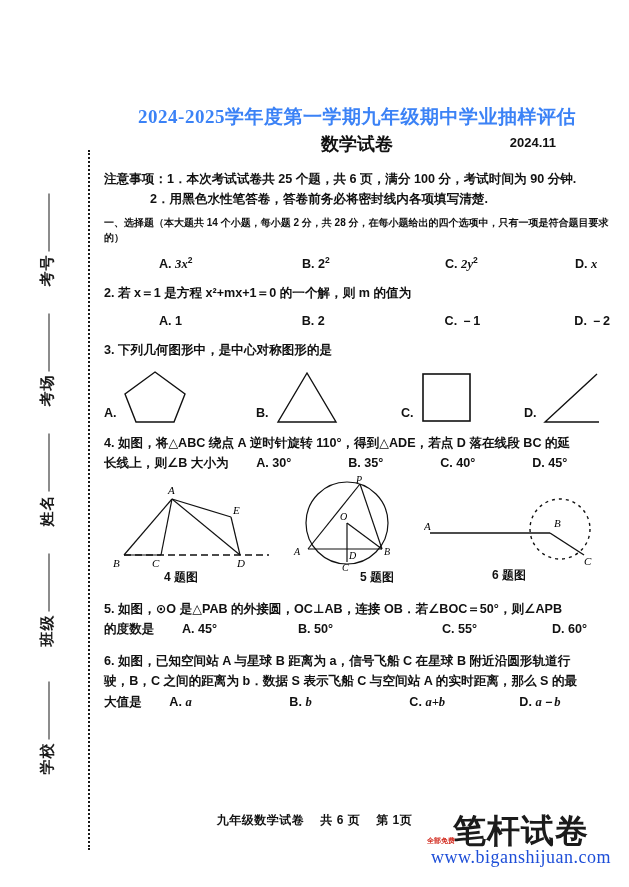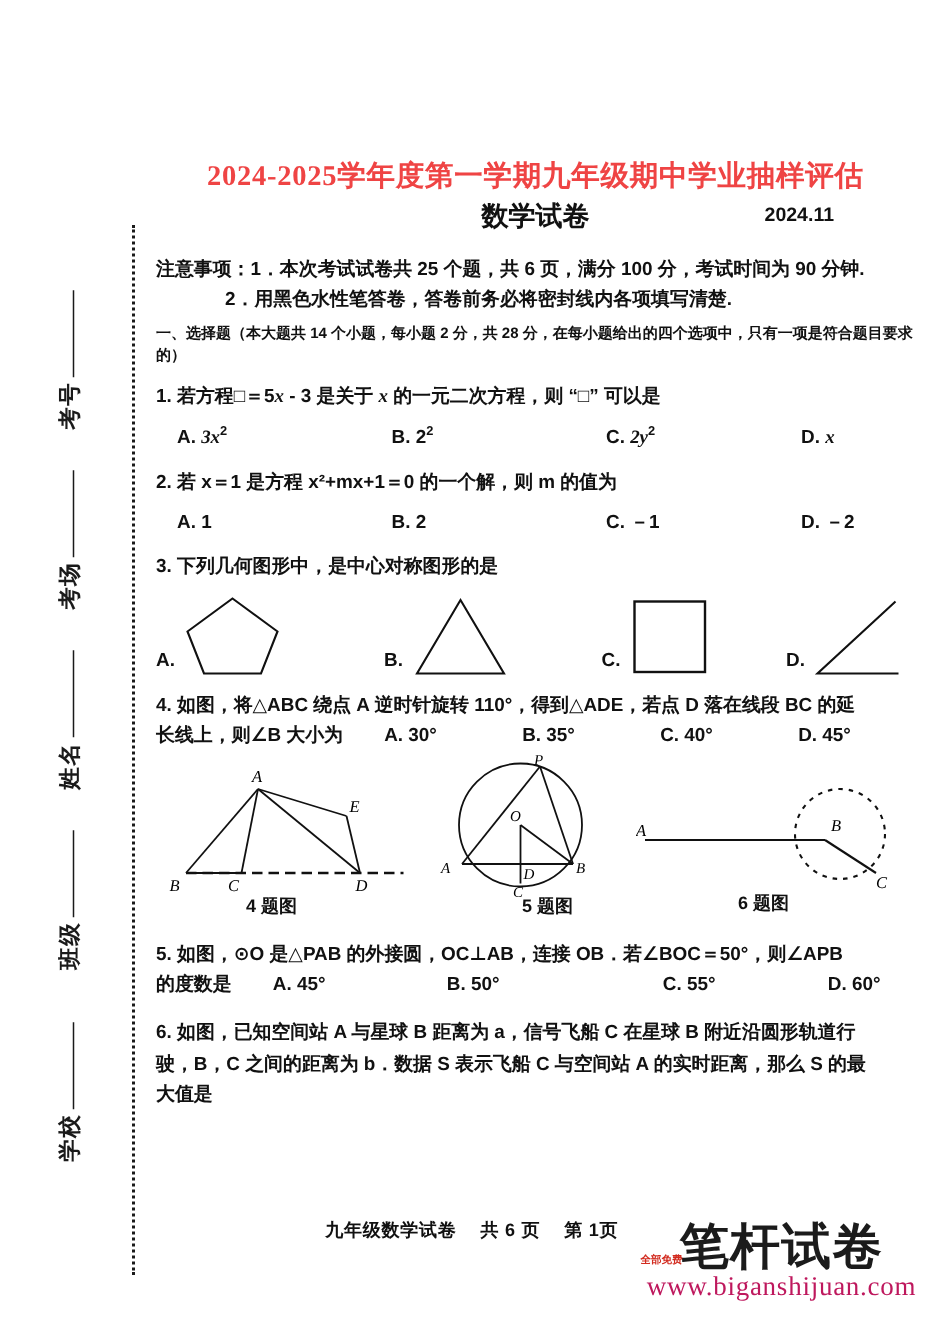--- a/index.html
+++ b/index.html
@@ -64,21 +64,21 @@
     height: 887px;
   }
 
   .doc-title {
     text-align: center;
     font-family: "Liberation Serif", "DejaVu Serif", serif;
     font-size: 19px;
     font-weight: bold;
     letter-spacing: 0.5px;
     margin-top: 104px;
-    color: #ef4444;
+    color: #3b82f6;
   }
   .subtitle-row {
     position: relative;
     margin-top: 2px;
     height: 24px;
   }
   .doc-subtitle {
     text-align: center;
     font-size: 18px;
     font-weight: bold;
@@ -125,21 +125,21 @@
     display: flex;
     margin-top: 7px;
     padding-left: 14px;
   }
   .opt {
     font-size: 12.6px;
     font-family: "Liberation Sans", "DejaVu Sans", sans-serif;
     font-weight: bold;
     white-space: nowrap;
   }
-  .opt.w1 { width: 143px; }
+  .opt.w1 { width: 143px; margin-left: 41px; }
   .opt.w2 { width: 143px; }
   .opt.w3 { width: 130px; }
 
   .inline-opts {
     display: inline-flex;
     vertical-align: top;
   }
   .inline-opts .opt.s1 { width: 92px; padding-left: 24px; }
   .inline-opts .opt.s2 { width: 92px; }
   .inline-opts .opt.s3 { width: 92px; }
@@ -195,21 +195,21 @@
   .wm-cn {
     font-family: "Liberation Sans", "DejaVu Sans", sans-serif;
     font-size: 33px;
     font-weight: bold;
     color: #1b1b1b;
     letter-spacing: 1px;
   }
   .wm-url {
     font-family: "Liberation Serif", "DejaVu Serif", serif;
     font-size: 18px;
-    color: #be185d;
+    color: #1d4ed8;
     margin-top: 1px;
     letter-spacing: 0.5px;
   }
   .wm-free {
     position: absolute;
     left: 6px;
     bottom: 22px;
     font-size: 7px;
     font-weight: bold;
     color: #d22b1f;
@@ -252,24 +252,20 @@
     </div>
 
     <div class="notes">
       <div>注意事项：1．本次考试试卷共 25 个题，共 6 页，满分 100 分，考试时间为 90 分钟.</div>
       <div class="n2">2．用黑色水性笔答卷，答卷前务必将密封线内各项填写清楚.</div>
     </div>
 
     <div class="section-head">一、选择题（本大题共 14 个小题，每小题 2 分，共 28 分，在每小题给出的四个选项中，只有一项是符合题目要求的）</div>
 
     <div class="q">
-      <span class="q-stem">
-        <span>1.</span>
-        <span>若方程□＝5</span><i>x</i><span> - 3 是关于 </span><i>x</i><span> 的一元二次方程，则 “□” 可以是</span>
-      </span>
       <div class="options">
         <span class="opt w1"><span>A.</span> <i>3x</i><sup>2</sup></span>
         <span class="opt w2"><span>B.</span> <span>2</span><sup>2</sup></span>
         <span class="opt w3"><span>C.</span> <i>2y</i><sup>2</sup></span>
         <span class="opt"><span>D.</span> <i>x</i></span>
       </div>
     </div>
 
     <div class="q">
       <span class="q-stem">
@@ -363,21 +359,21 @@
         <line x1="18" y1="74" x2="92" y2="74" stroke="#111" stroke-width="1.2"></line>
         <line x1="57" y1="48" x2="92" y2="74" stroke="#111" stroke-width="1.2"></line>
         <line x1="57" y1="48" x2="57" y2="87" stroke="#111" stroke-width="1.2"></line>
         <text x="66" y="8" font-size="10" font-style="italic" font-family="Liberation Serif, serif">P</text>
         <text x="50" y="45" font-size="10" font-style="italic" font-family="Liberation Serif, serif">O</text>
         <text x="4" y="80" font-size="10" font-style="italic" font-family="Liberation Serif, serif">A</text>
         <text x="94" y="80" font-size="10" font-style="italic" font-family="Liberation Serif, serif">B</text>
         <text x="59" y="84" font-size="10" font-style="italic" font-family="Liberation Serif, serif">D</text>
         <text x="52" y="96" font-size="10" font-style="italic" font-family="Liberation Serif, serif">C</text>
       </svg>
-      <div class="figcap" style="left:244px;top:92px;">5 题图</div>
+      <div class="figcap" style="left:256px;top:92px;">5 题图</div>
 
       <svg width="180" height="92" viewBox="0 0 180 92" style="position:absolute;left:320px;top:8px;">
         <line x1="6" y1="48" x2="126" y2="48" stroke="#111" stroke-width="1.4"></line>
         <circle cx="136" cy="44" r="30" fill="none" stroke="#111" stroke-width="1.4" stroke-dasharray="3,4"></circle>
         <line x1="126" y1="48" x2="160" y2="70" stroke="#111" stroke-width="1.4"></line>
         <text x="0" y="45" font-size="11" font-style="italic" font-family="Liberation Serif, serif">A</text>
         <text x="130" y="42" font-size="11" font-style="italic" font-family="Liberation Serif, serif">B</text>
         <text x="160" y="80" font-size="11" font-style="italic" font-family="Liberation Serif, serif">C</text>
       </svg>
       <div class="figcap" style="left:388px;top:90px;text-align:center;">6 题图</div>
@@ -400,20 +396,26 @@
     </div>
 
     <div class="q" style="margin-top:12px;">
       <span class="q-stem">
         <span>6.</span>
         <span>如图，已知空间站 A 与星球 B 距离为 a，信号飞船 C 在星球 B 附近沿圆形轨道行</span>
       </span>
       <span class="q-stem">驶，B，C 之间的距离为 b．数据 S 表示飞船 C 与空间站 A 的实时距离，那么 S 的最</span>
       <span class="q-stem">
         <span>大值是</span>
+        <span class="inline-opts">
+          <span class="opt s1" style="width:120px;"><span>A.</span> <i>a</i></span>
+          <span class="opt s2" style="width:120px;"><span>B.</span> <i>b</i></span>
+          <span class="opt s3" style="width:110px;"><span>C.</span> <i>a+b</i></span>
+          <span class="opt"><span>D.</span> <i>a－b</i></span>
+        </span>
       </span>
     </div>
 
   </div>
 
   <div class="footer">
     <span>九年级数学试卷</span><span class="gap"></span><span>共 6 页</span><span class="gap"></span><span>第 1页</span>
   </div>
 
   <div class="watermark">

